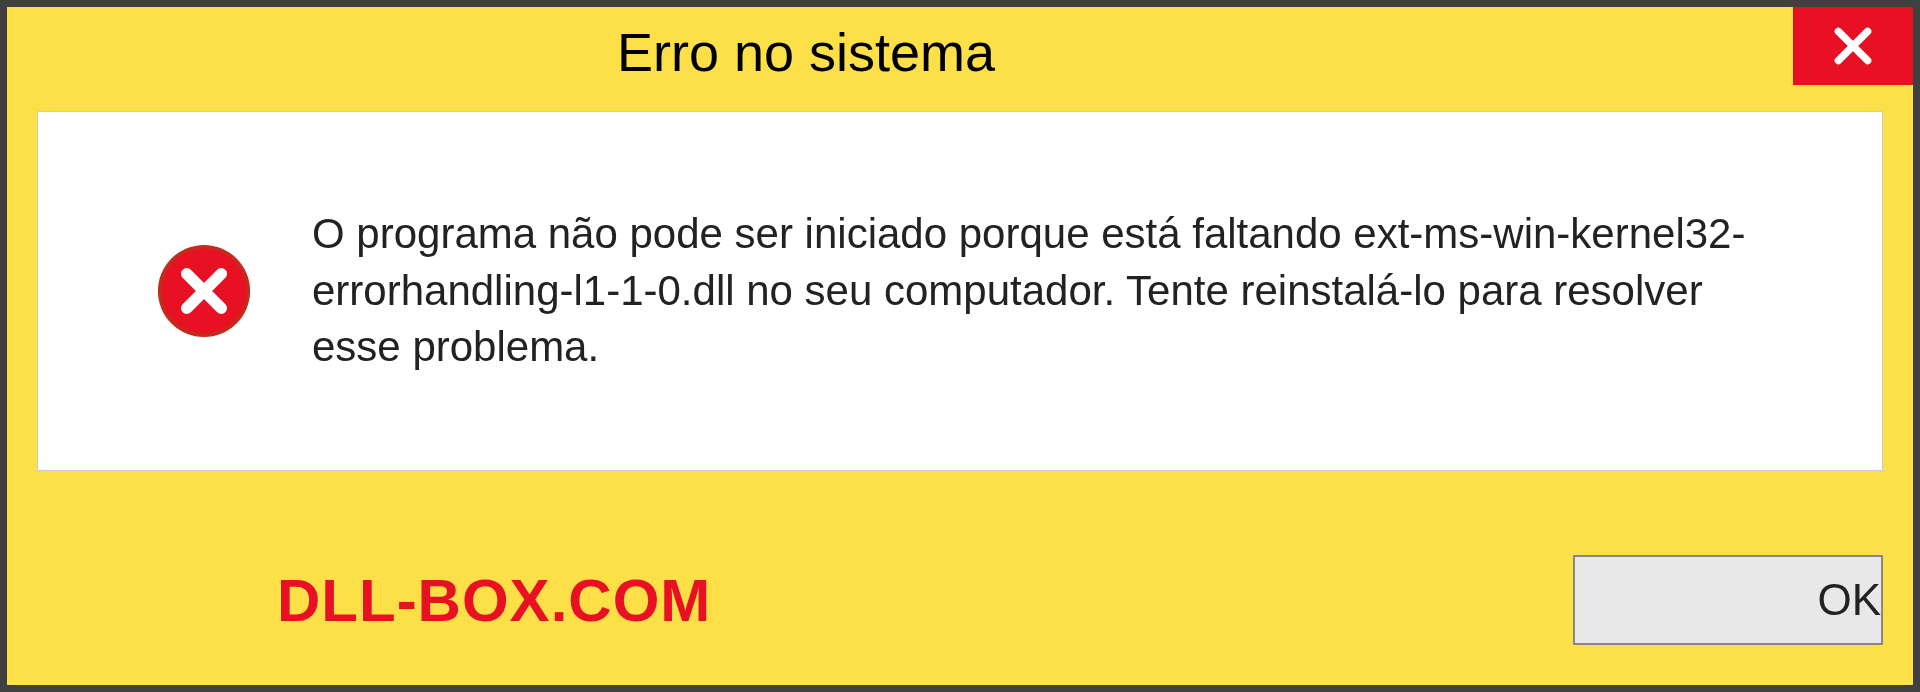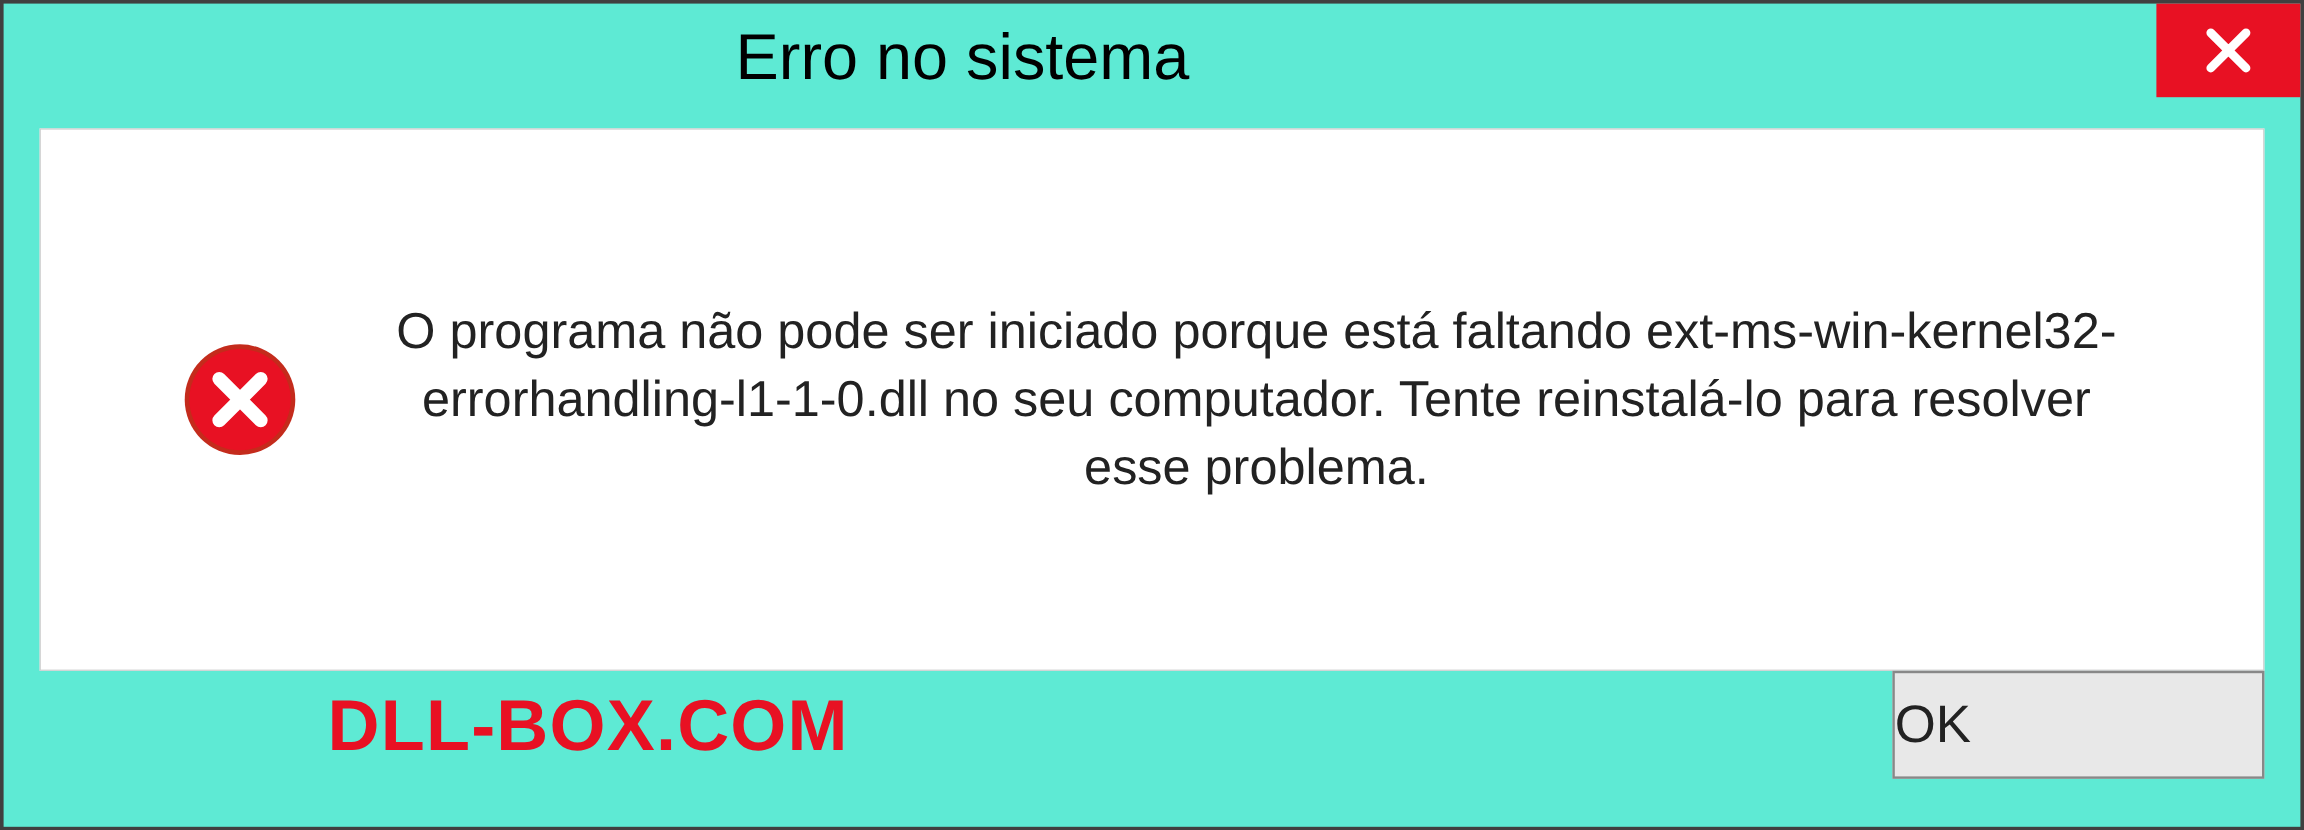--- a/index.html
+++ b/index.html
@@ -11,22 +11,22 @@
       font-family: 'Segoe UI', Tahoma, Geneva, Verdana, sans-serif;
       background: #f0f0f0;
       width: 1920px;
       height: 692px;
       overflow: hidden;
       position: relative;
     }
     .dialog {
       width: 100%;
       height: 100%;
-      background: #5eead4;
-      border: 3px solid #404040;
+      background: #fde047;
+      border: 7px solid #404040;
       position: relative;
     }
     .titlebar {
       height: 90px;
       display: flex;
       align-items: center;
       position: relative;
       padding-left: 610px;
     }
     .title {
@@ -51,22 +51,21 @@
       height: 44px;
     }
     .content-area {
       margin: 14px 30px 30px 30px;
       background: #ffffff;
       border: 1px solid #ccc;
       padding: 70px 100px 70px 118px;
       display: flex;
       align-items: center;
       gap: 60px;
-      height: 452px;
-      text-align: center;
+      height: 360px;
     }
     .error-icon {
       flex-shrink: 0;
       width: 96px;
       height: 96px;
     }
     .error-icon svg {
       width: 100%;
       height: 100%;
     }
@@ -96,21 +95,21 @@
     }
     .ok-btn {
       width: 310px;
       height: 90px;
       background: #e8e8e8;
       border: 2px solid #888;
       font-size: 44px;
       color: #222;
       display: flex;
       align-items: center;
-      justify-content: flex-start;
+      justify-content: flex-end;
       cursor: pointer;
       font-family: 'Segoe UI', Tahoma, Geneva, Verdana, sans-serif;
     }
   </style>
 </head>
 <body>
 
 <div class="dialog">
   <div class="titlebar">
     <div class="title">Erro no sistema</div>

